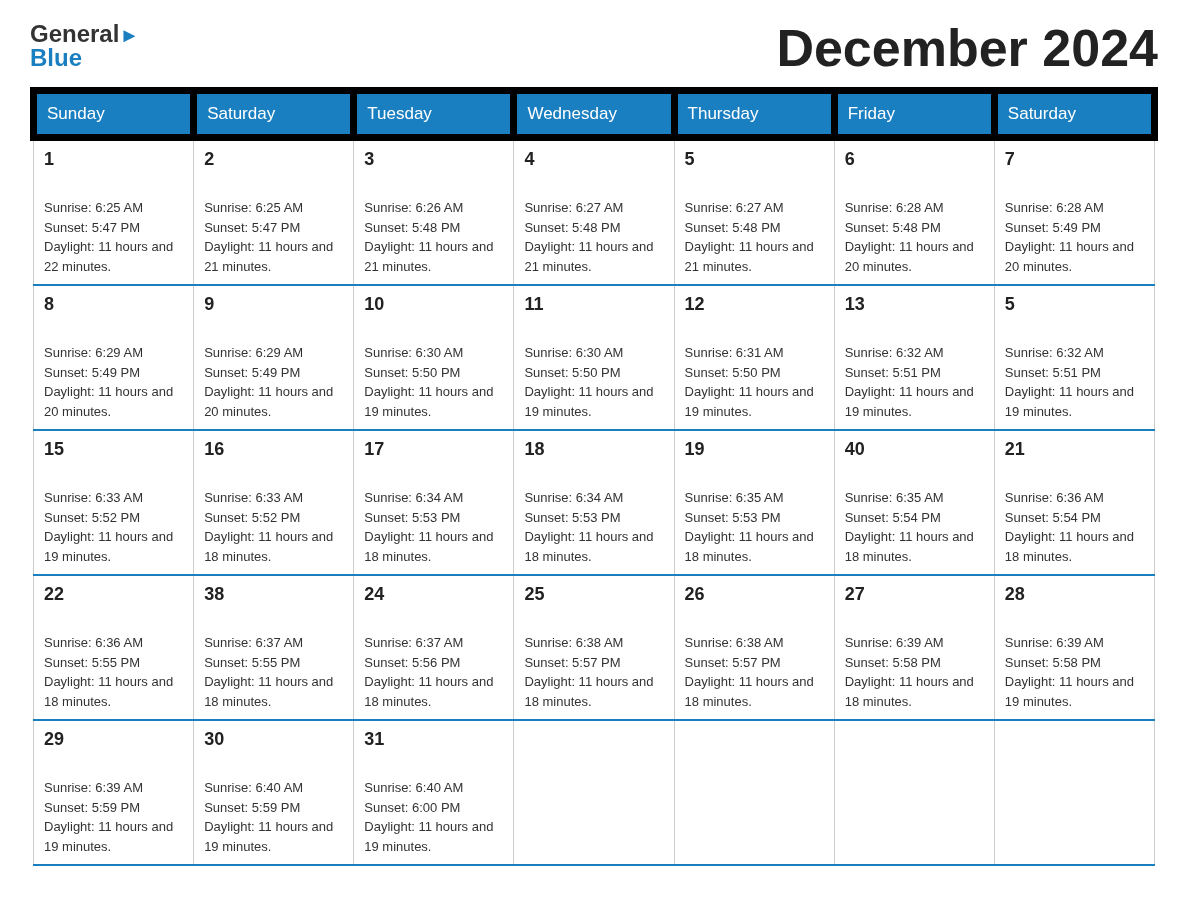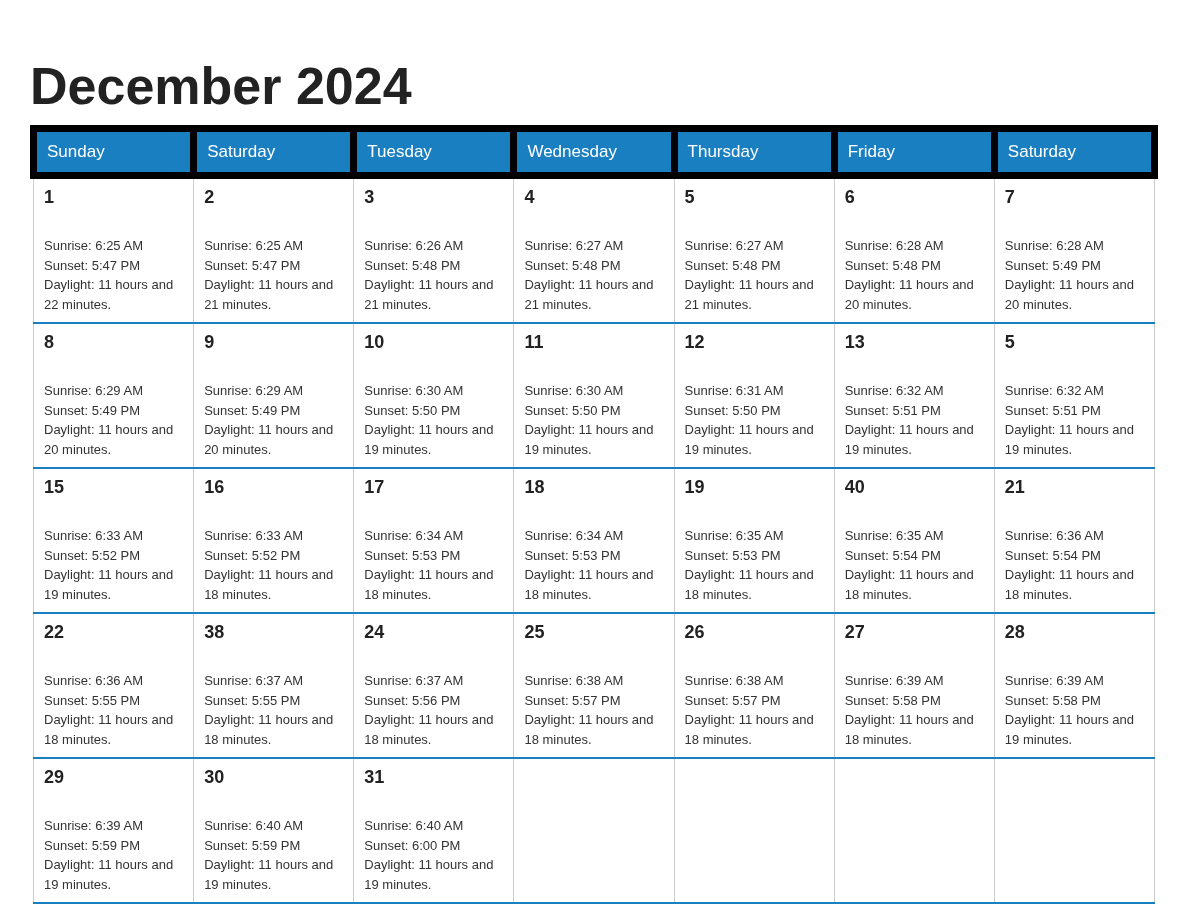--- a/index.html
+++ b/index.html
@@ -11,21 +11,20 @@
       padding: 20px 30px;
     }
     .header {
       display: flex;
       justify-content: space-between;
       align-items: flex-start;
       margin-bottom: 10px;
     }
     .title-section {
       text-align: right;
-      margin-top: 38px;
     }
     .calendar-title {
       font-size: 52px;
       font-weight: bold;
       color: #222;
       line-height: 1.1;
     }
     .calendar-subtitle {
       font-size: 22px;
       color: #444;
@@ -92,20 +91,26 @@
       font-size: 24px;
       font-weight: bold;
       color: #1a7fc1;
       margin-top: -4px;
     }
   </style>
 </head>
 <body>
 
 <div class="header">
+  <div class="logo-wrapper">
+    <div class="logo-line1">
+      General<span class="arrow">►</span>
+    </div>
+    <div class="logo-line2">Blue</div>
+  </div>
   <div class="title-section">
     <div class="calendar-title">December 2024</div>
   </div>
 </div>
 
 <table>
   <thead>
     <tr>
       <th>Sunday</th>
       <th>Saturday</th>

